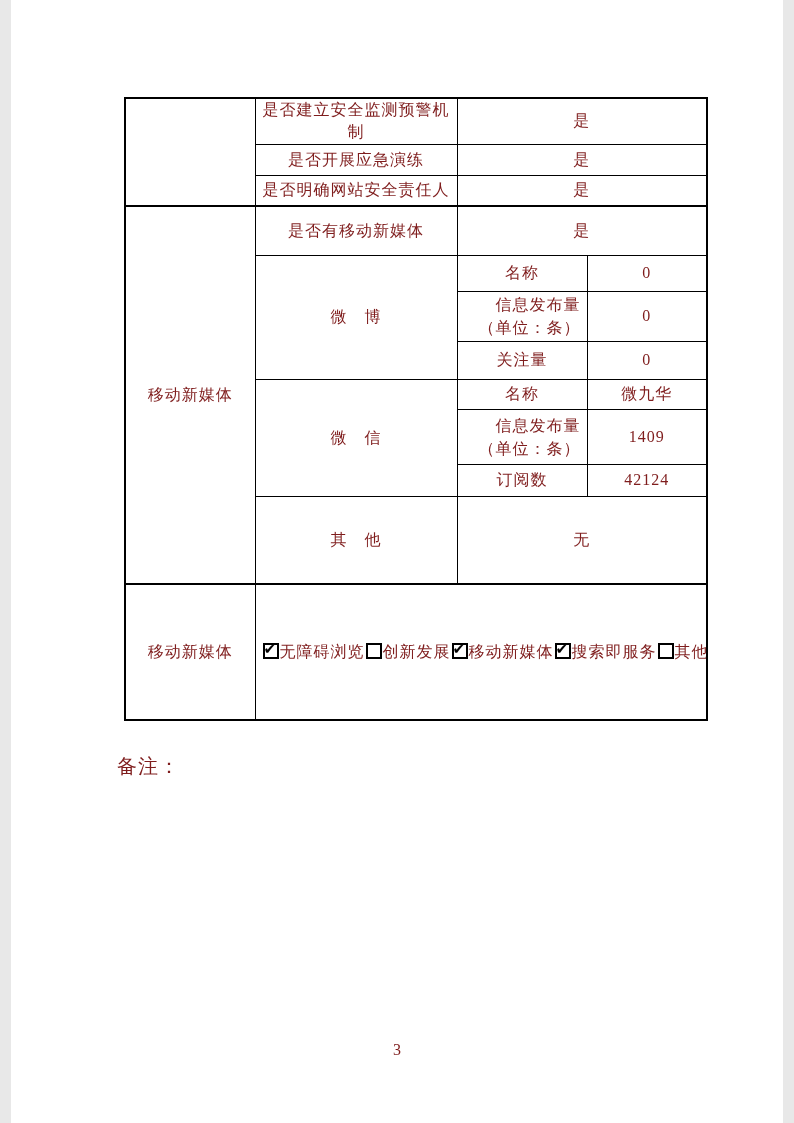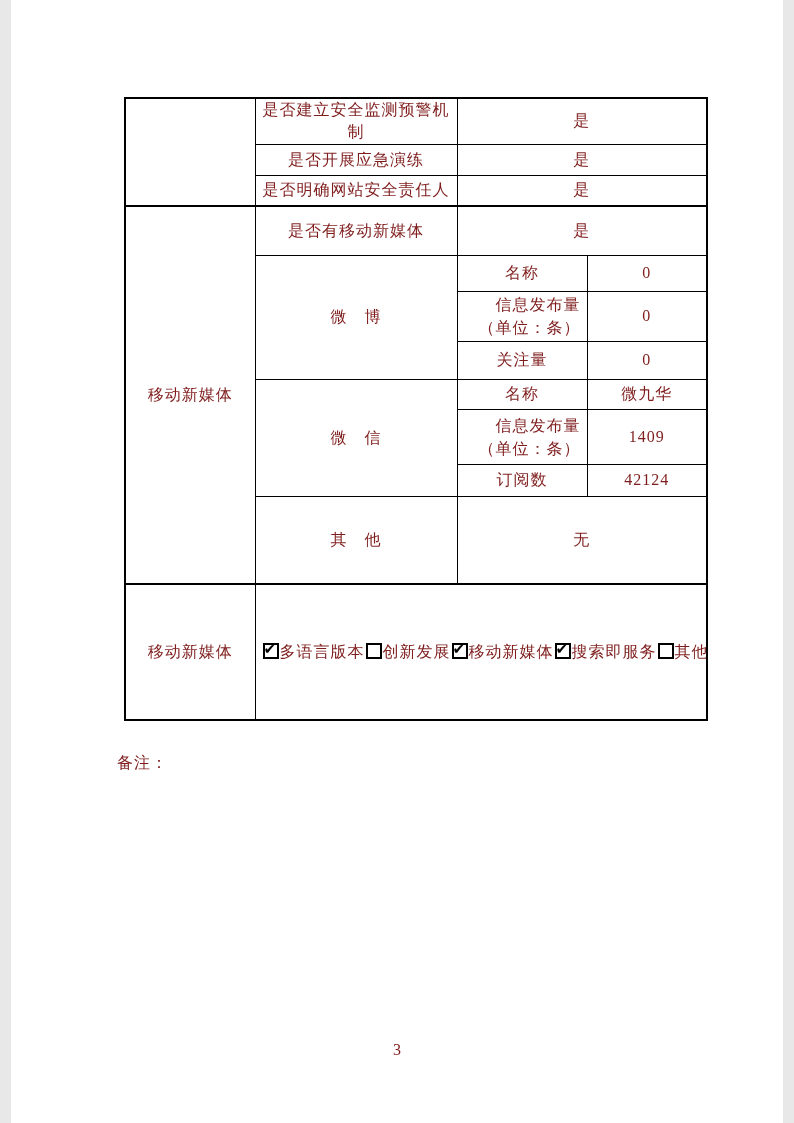--- a/index.html
+++ b/index.html
@@ -56,21 +56,21 @@
     font-size: 15px;
     font-weight: bold;
     color: #000;
     font-family: "DejaVu Sans", sans-serif;
   }
   .cb-group { white-space: nowrap; }
   .remarks {
     position: absolute;
     left: 106px;
     top: 753px;
-    font-size: 16px;
+    font-size: 20px;
     letter-spacing: 1px;
   }
   .page-number {
     position: absolute;
     left: 0;
     top: 1041px;
     width: 100%;
     text-align: center;
     font-size: 16px;
   }
@@ -144,21 +144,21 @@
     </tr>
 
     <tr style="height:88px">
       <td>其　他</td>
       <td colspan="2">无</td>
     </tr>
 
     <tr style="height:136px">
       <td class="section-top">移动新媒体</td>
       <td colspan="3" class="section-top innov-options">
-        <span class="cb-group"><span class="cb checked"></span><span>多语言版本</span><span class="cb"></span><span>创新发展</span><span class="cb checked"></span><span>移动新媒体</span><span class="cb checked"></span><span>搜索即服务</span><span class="cb"></span><span>其他</span></span>
+        <span class="cb-group"><span class="cb checked"></span><span>无障碍浏览</span><span class="cb"></span><span>创新发展</span><span class="cb checked"></span><span>移动新媒体</span><span class="cb checked"></span><span>搜索即服务</span><span class="cb"></span><span>其他</span></span>
       </td>
     </tr>
   </tbody>
     </table>
 
   <div class="remarks">备注：</div>
 
   <div class="page-number">3</div>
 
 </div>

